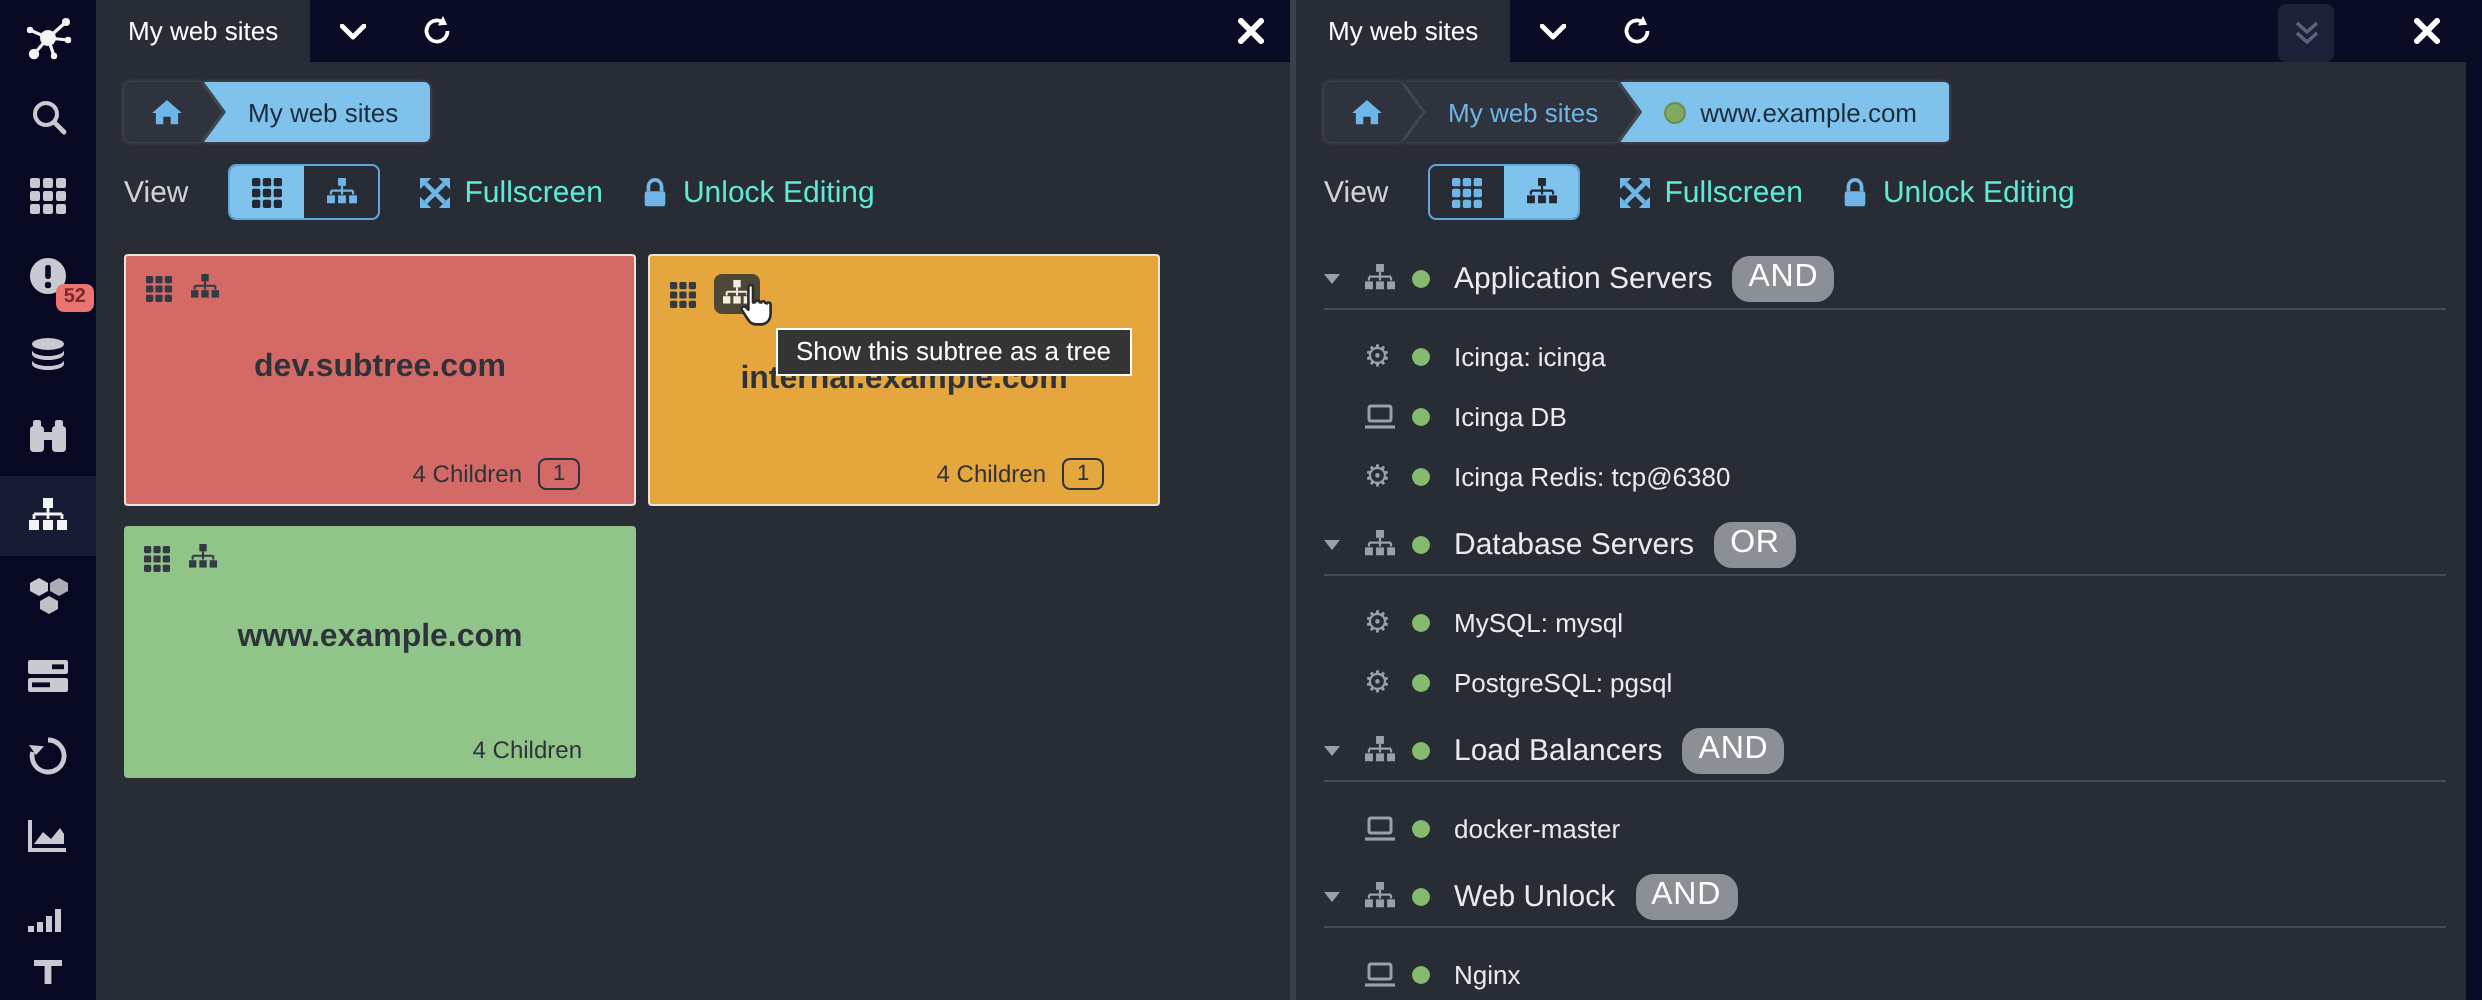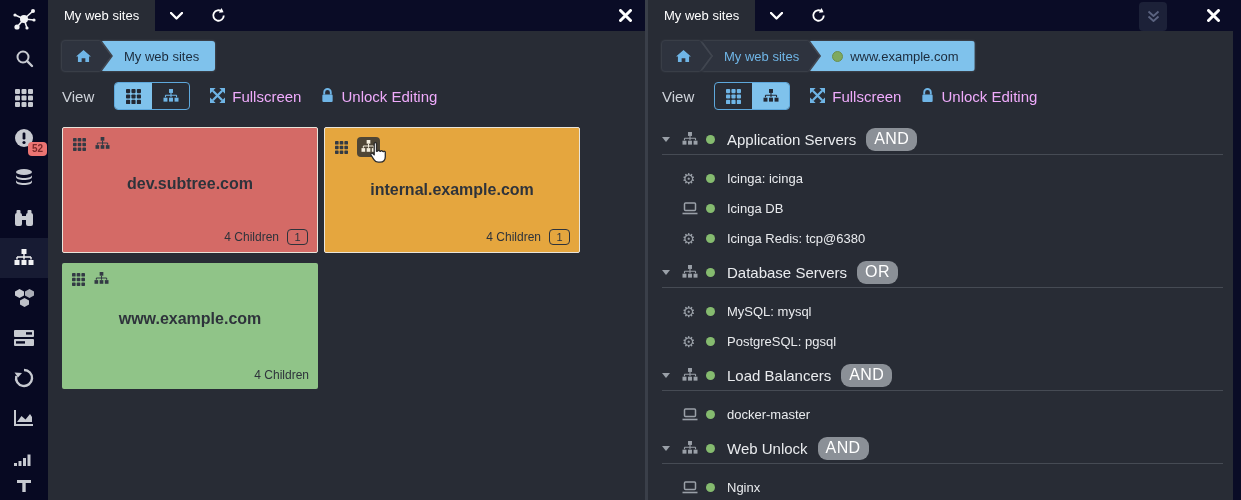--- a/index.html
+++ b/index.html
@@ -42,29 +42,29 @@
     clip-path:polygon(0 0,calc(100% - 11px) 0,100% 50%,calc(100% - 11px) 100%,0 100%,11px 50%);}
   .crumb.active{background:#7fc2ec;color:#1c2b3c;}
   .crumb.last{clip-path:polygon(0 0,100% 0,100% 100%,0 100%,11px 50%);padding-right:16px;border-radius:0 3px 3px 0;}
   .crumb.first{border-radius:3px 0 0 3px;}
   .bdot{width:9px;height:9px;border-radius:50%;background:#7fa95f;border:1px solid #6a8f50;}
   
   .toolbar{display:flex;align-items:center;margin-top:11px;gap:20px;color:#ced2d9;font-size:15px;height:28px;}
   .viewtoggle{display:flex;border:1px solid #5ea8dc;border-radius:4px;overflow:hidden;}
   .vtbtn{width:37px;height:26px;display:flex;align-items:center;justify-content:center;color:#6fb5e6;}
   .vtbtn.active{background:#7fc2ec;color:#232834;}
-  .tblink{display:flex;gap:7px;color:#f0abfc;text-decoration:none;}
+  .tblink{display:flex;align-items:center;gap:7px;color:#5eead4;text-decoration:none;}
   
   .tiles{display:flex;flex-wrap:wrap;column-gap:6px;row-gap:10px;margin-top:17px;width:540px;}
   .tile{width:256px;height:126px;border-radius:2px;position:relative;color:#2e333b;box-sizing:border-box;padding:9px 10px;}
   .tile.bordered{border:1px solid #e9e4da;}
   .ticons{display:flex;align-items:center;gap:9px;color:#333a44;}
   .iconbtn-hover{background:#4e4636;border-radius:4px;padding:3px 4px;color:#f3eedd;}
   .tile-title{text-align:center;font-size:16px;font-weight:bold;margin-top:24px;}
-  .tile-foot{position:absolute;right:9px;bottom:7px;display:flex;align-items:center;gap:8px;font-size:12px;}
+  .tile-foot{position:absolute;right:27px;bottom:7px;display:flex;align-items:center;gap:8px;font-size:12px;}
   .cbadge{border:1px solid #2e333b;border-radius:4px;font-size:11px;min-width:9px;text-align:center;padding:1px 5px;}
   
   .tooltip{position:absolute;left:340px;top:164px;background:#343434;border:1px solid #fff;
     color:#fff;font-size:13px;padding:3px 9px 4px;white-space:nowrap;z-index:30;}
   .cursor{position:absolute;left:318px;top:141px;z-index:31;}
   
   .tree{margin-top:16px;padding-right:10px;color:#e9ebee;}
   .trow{display:flex;align-items:center;height:26px;}
   .group-row{font-size:15px;}
   .col-caret{width:20px;display:flex;justify-content:flex-start;}
@@ -371,20 +371,21 @@
           </span>
         </div>
         <div class="tile-title">www.example.com</div>
         <div class="tile-foot">
           <span>4 Children</span>
         </div>
       </div>
     </div>
   </div>
 
+  <div class="tooltip">Show this subtree as a tree</div>
   <div class="cursor">
     <svg width="22" height="24" viewBox="0 0 22 24">
       <path d="M8.2 2.6c0-1.5 2.3-1.5 2.3 0v7.6l.3.1.8-.2c.1-1.1 2-1.1 2.1 0l.9.2c.2-1 1.9-.8 2 .1l.9.3c.3-.8 1.8-.5 1.8.4v4.7c0 3.4-2.1 5.4-5.3 5.4h-1.9c-2 0-3.2-1-4.2-2.6l-2.9-4.5c-.8-1.3.8-2.5 1.9-1.5l1.3 1.3z" fill="#fff" stroke="#2b2b2b" stroke-width="1.3" stroke-linejoin="round"></path>
     </svg>
   </div>
 </section>
 
 <div class="vdivider"></div>
 
 <section class="panel panel-right">

